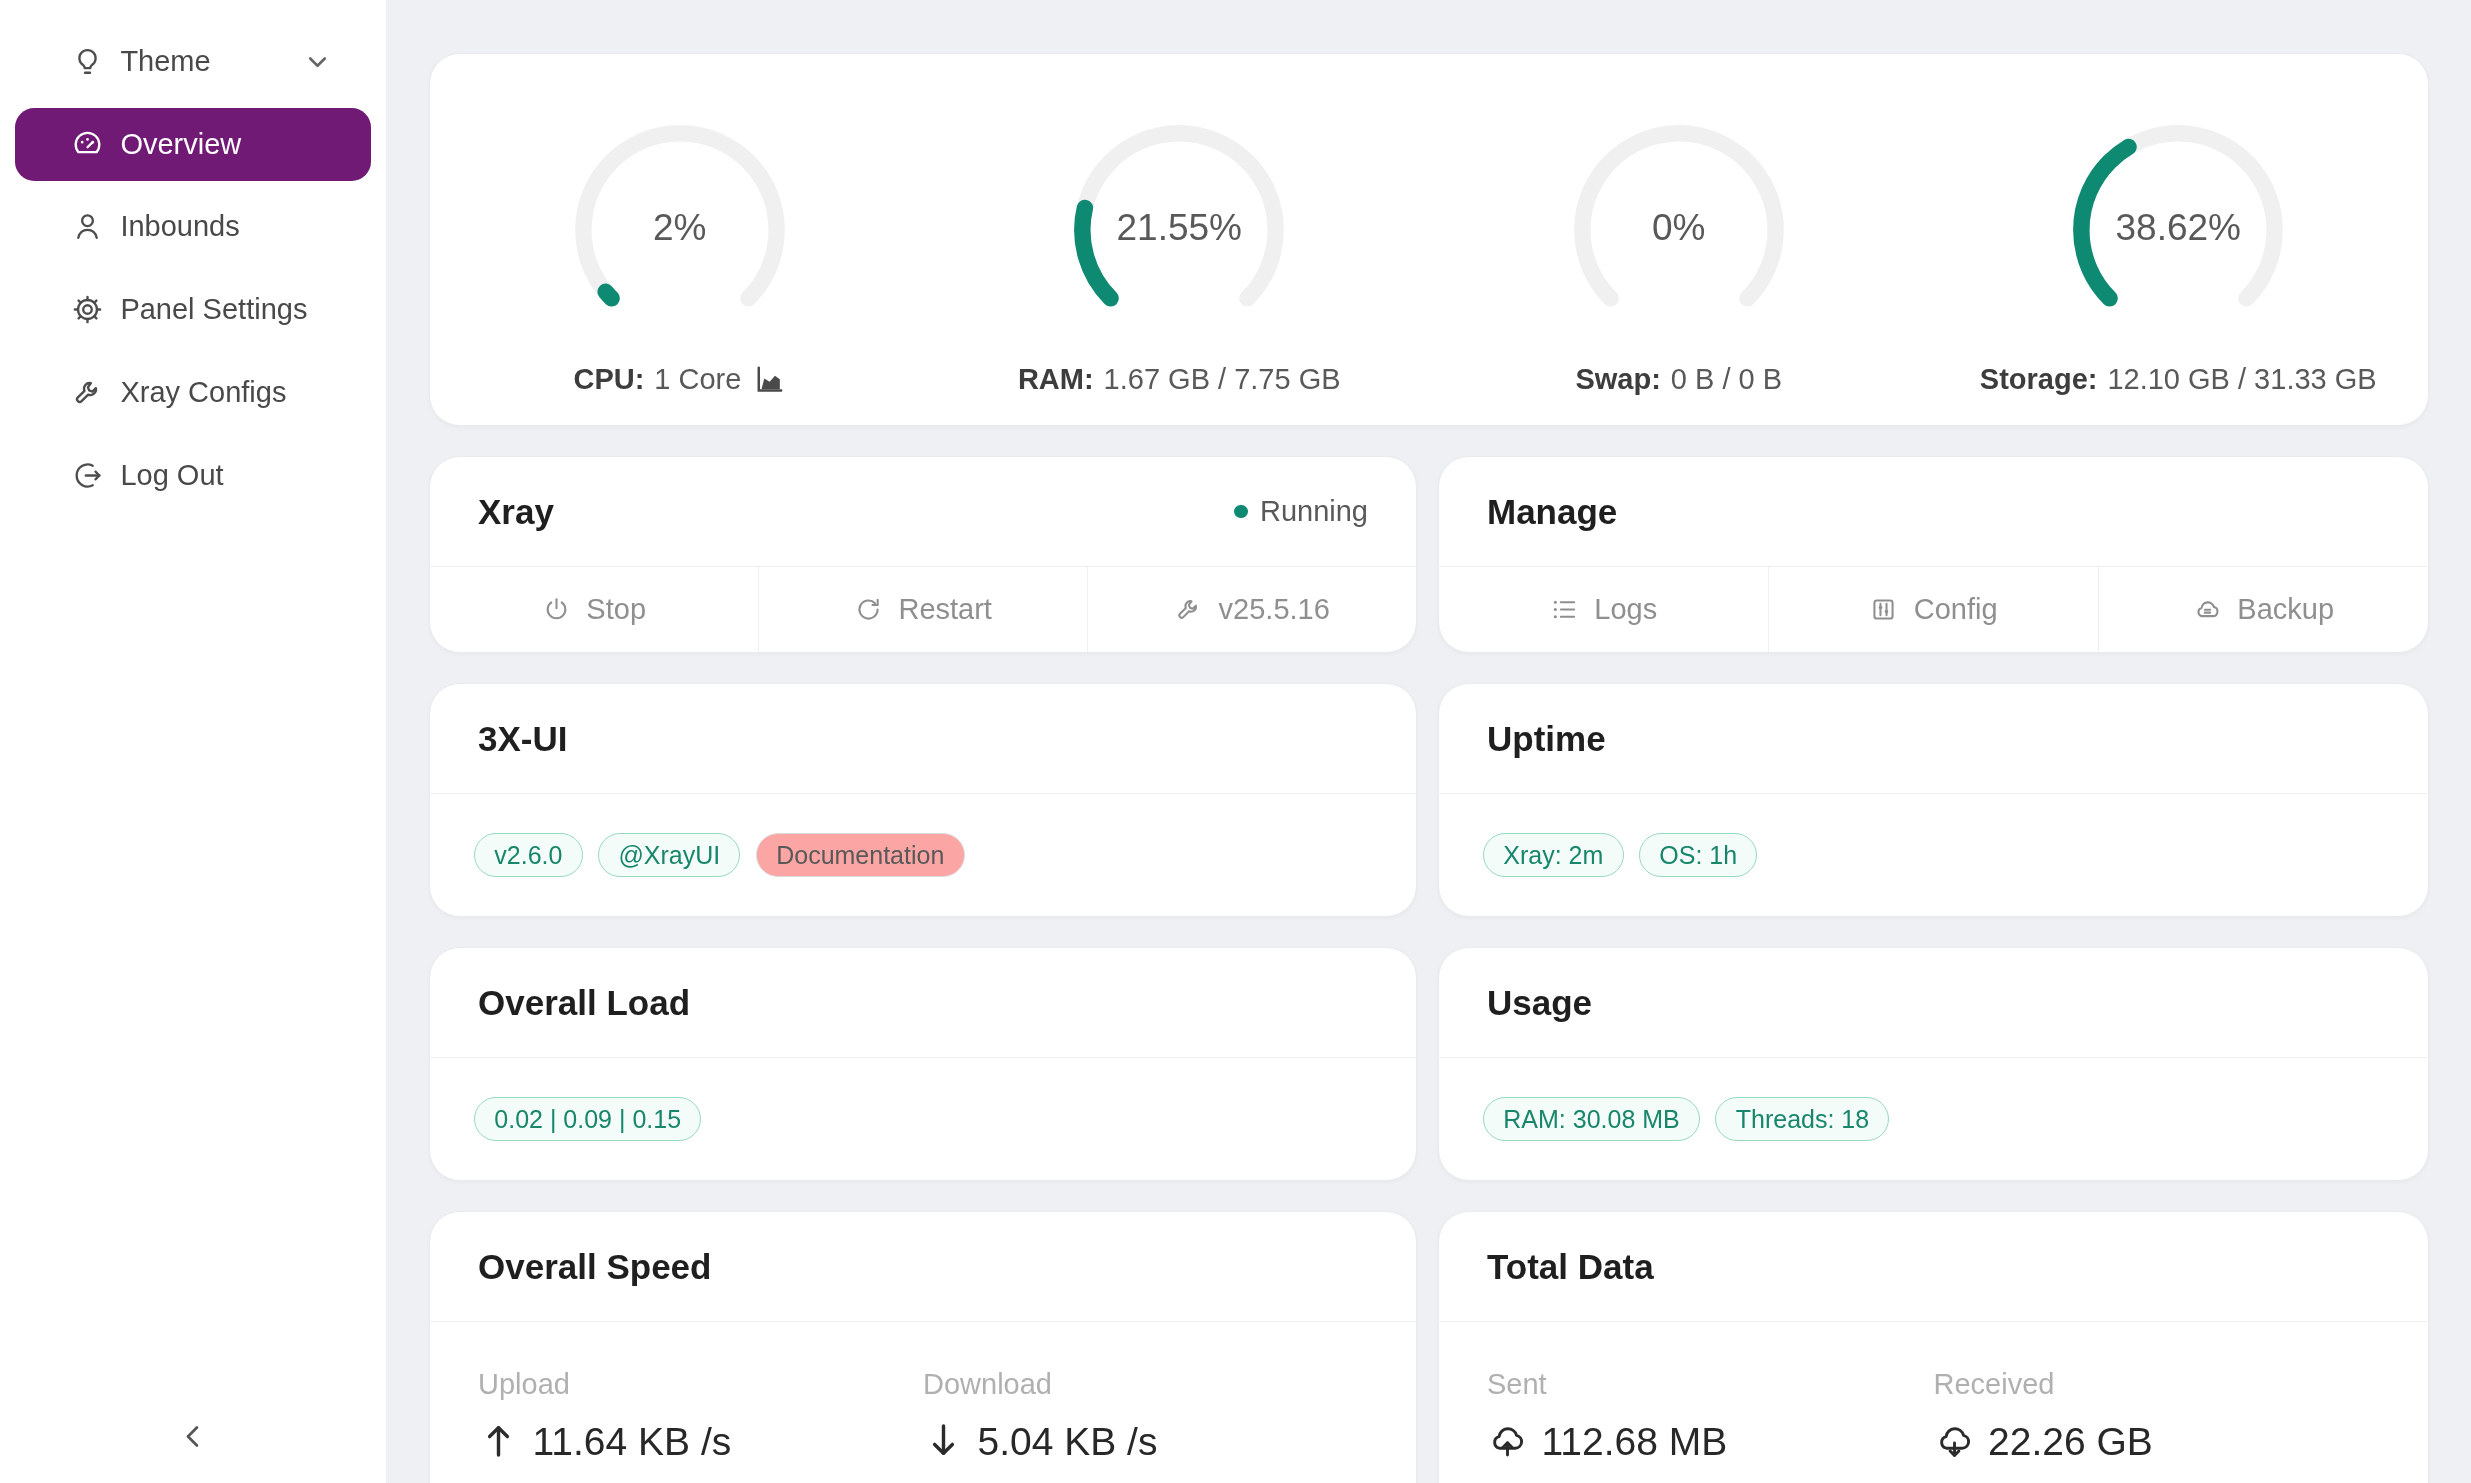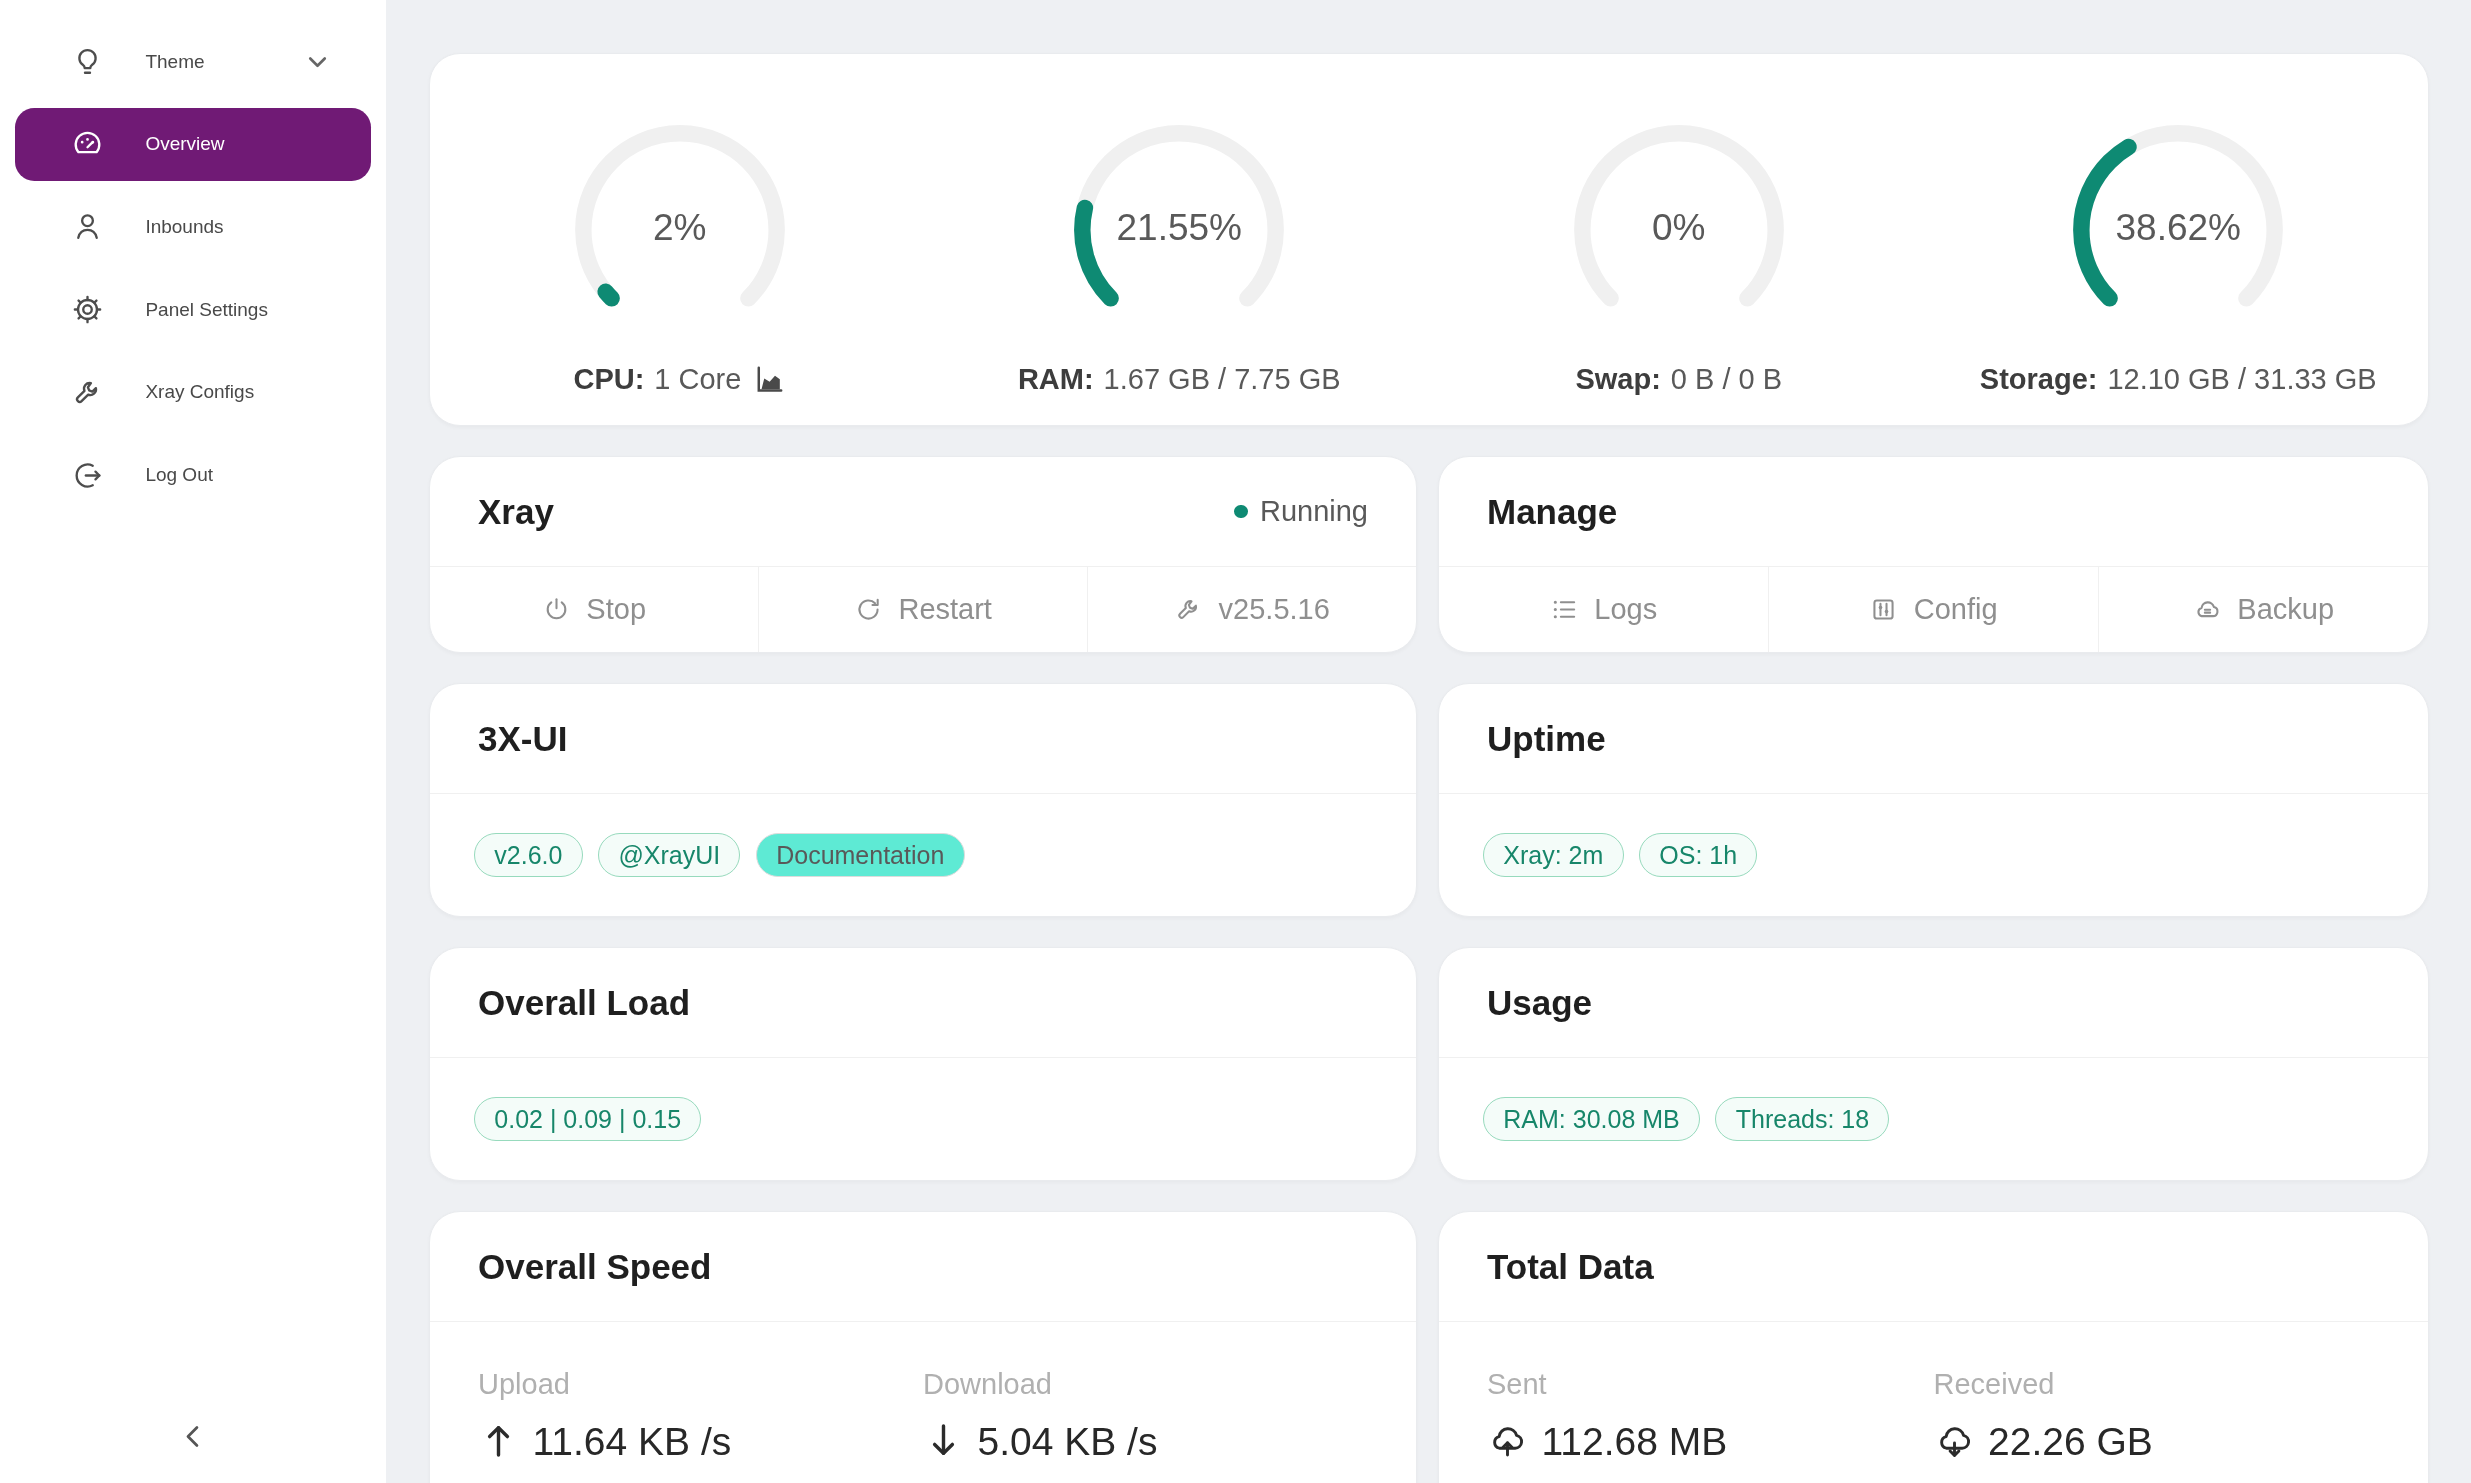--- a/index.html
+++ b/index.html
@@ -10,23 +10,23 @@
     font-family:"Liberation Sans","DejaVu Sans",sans-serif;
     color:#333;
   }
   
   .sidebar {
     width:386px; min-width:386px; background:#ffffff;
     position:relative; padding-top:15.4px; height:100%;
   }
   .side-item {
     height:73px; margin:9.7px 15.4px; border-radius:19.3px;
-    display:flex; align-items:center; gap:41px;
+    display:flex; align-items:center; gap:16px;
     padding:0 39px 0 56px;
-    font-size:19px; color:#494949; cursor:pointer;
+    font-size:29px; color:#494949; cursor:pointer;
   }
   .side-item .icn { width:33px; height:33px; flex:0 0 33px; color:#4d4d4d; }
   .side-item.active { background:#701a75; color:#ffffff; font-weight:400; }
   .side-item.active .icn { color:#ffffff; }
   .side-item .chev { margin-left:auto; width:29px; height:29px; color:#666; }
   .collapse-btn {
     position:absolute; bottom:19.3px; left:0; right:0; height:54px;
     display:flex; align-items:center; justify-content:center; cursor:pointer; color:#555;
   }
   
@@ -66,21 +66,21 @@
     font-size:29px; color:#8f8f8f; cursor:pointer;
   }
   .action + .action { border-left:1.9px solid #f0f0f0; }
   .action .icn { width:29px; height:29px; }
   .tags-body { height:122px; display:flex; align-items:center; gap:15.4px; padding:0 44px; }
   .tag {
     height:44px; padding:0 19.3px; border-radius:22px; font-size:25px;
     display:flex; align-items:center; white-space:nowrap;
   }
   .tag.green { color:#17866a; border:1.9px solid #97dabd; background:#f4fcf9; }
-  .tag.gray  { color:#595959; border:1.9px solid #dcdcdc; background:#5eead4; }
+  .tag.gray  { color:#595959; border:1.9px solid #dcdcdc; background:#fca5a5; }
   .tag.link { cursor:pointer; }
   .stats-body { display:flex; padding:46px 48px 0 48px; }
   .stat { width:50%; }
   .stat-label { font-size:29px; color:#b0b0b0; }
   .stat-value { margin-top:19.3px; font-size:39px; color:#282828; display:flex; align-items:flex-start; gap:13.5px; }
   .stat-value .icn { width:41px; height:41px; color:#2b2b2b; }
   svg.stroked { fill:none; stroke:currentColor; stroke-width:1.7; stroke-linecap:round; stroke-linejoin:round; }
 </style>
 </head>
 <body>

